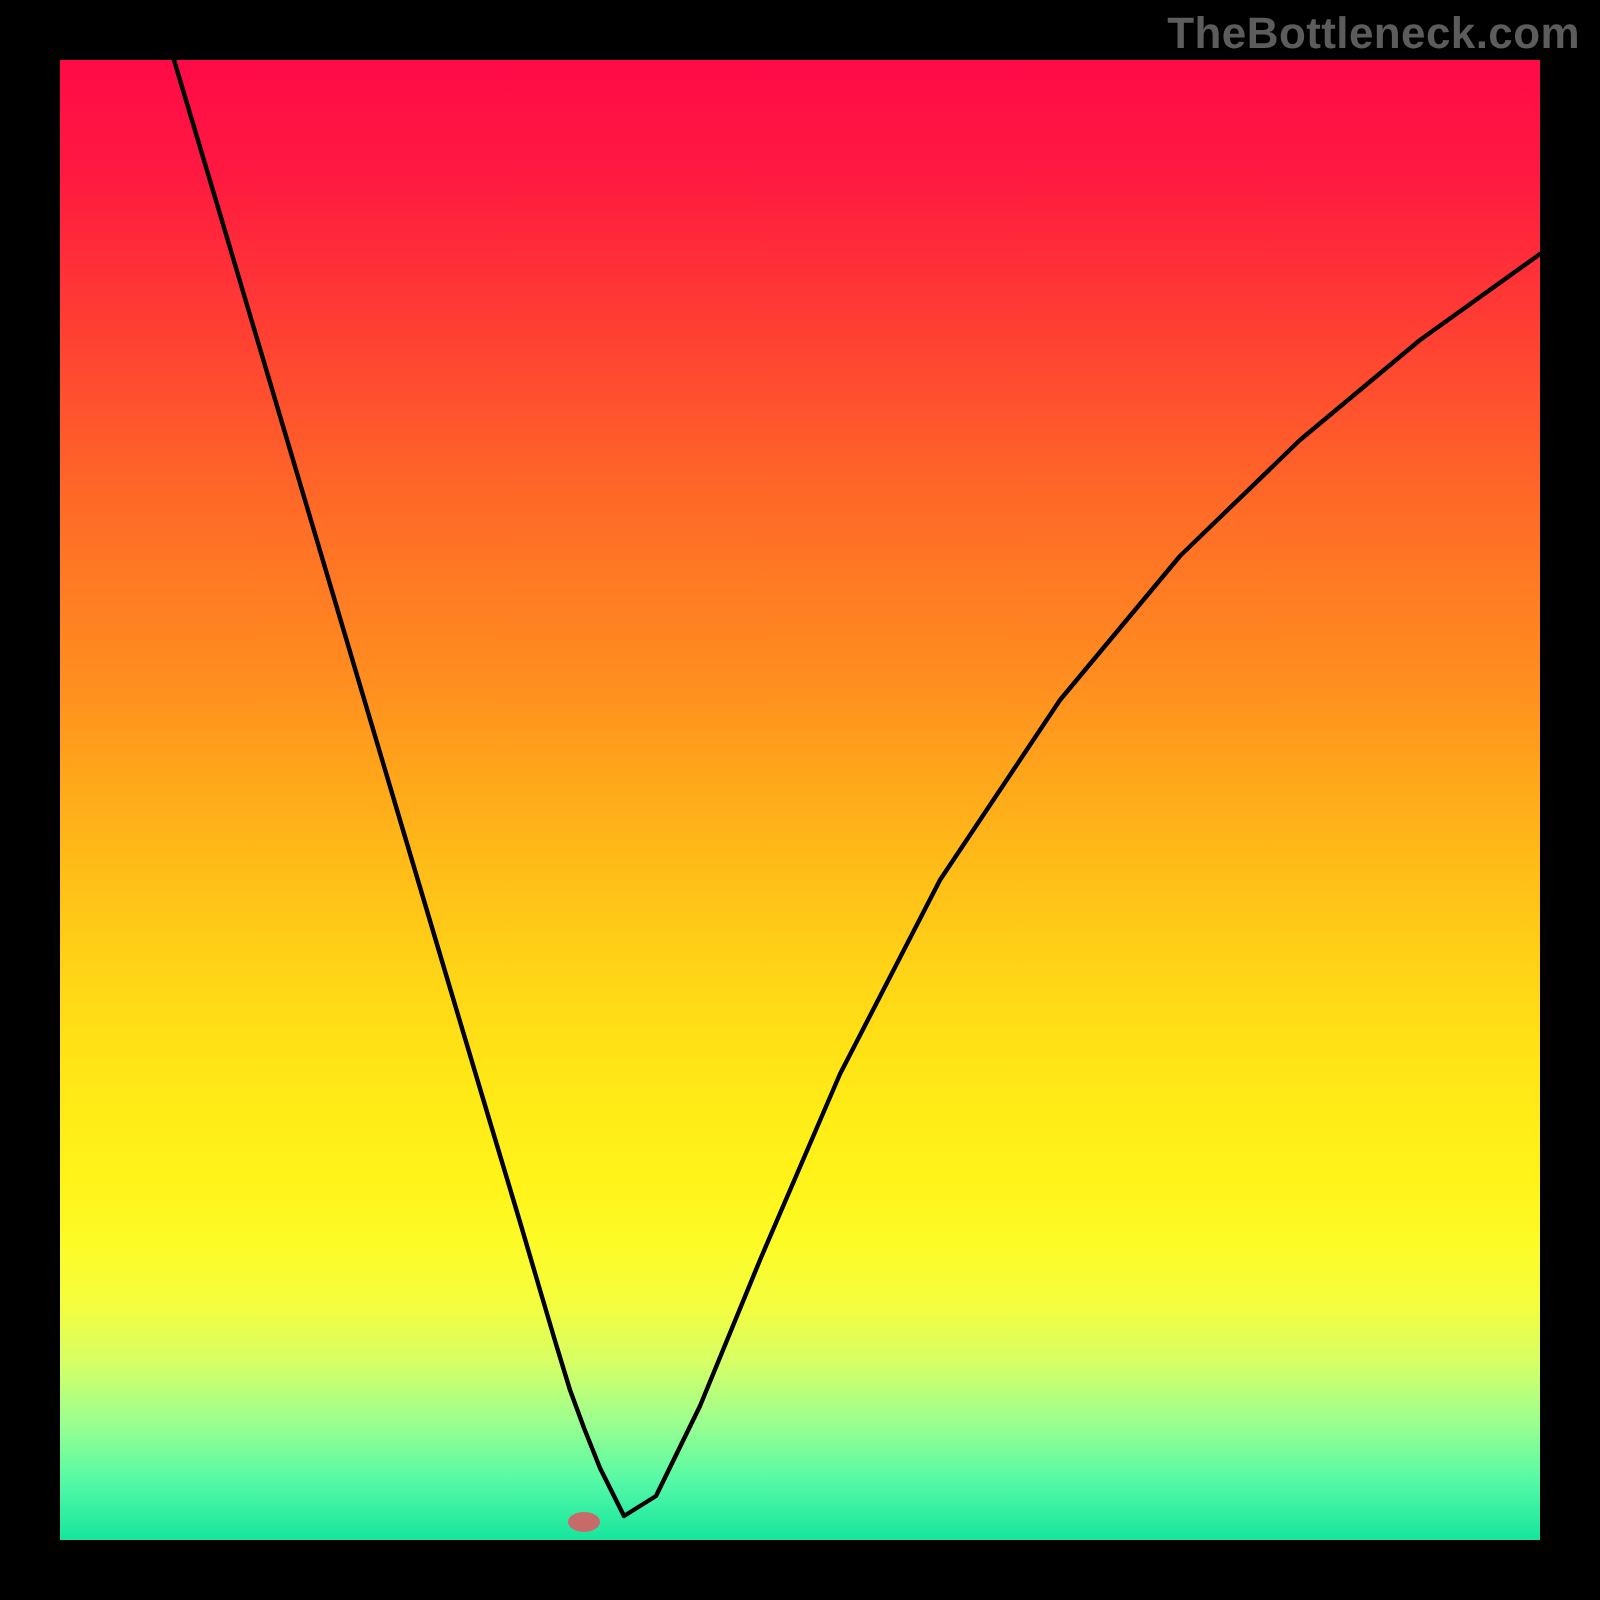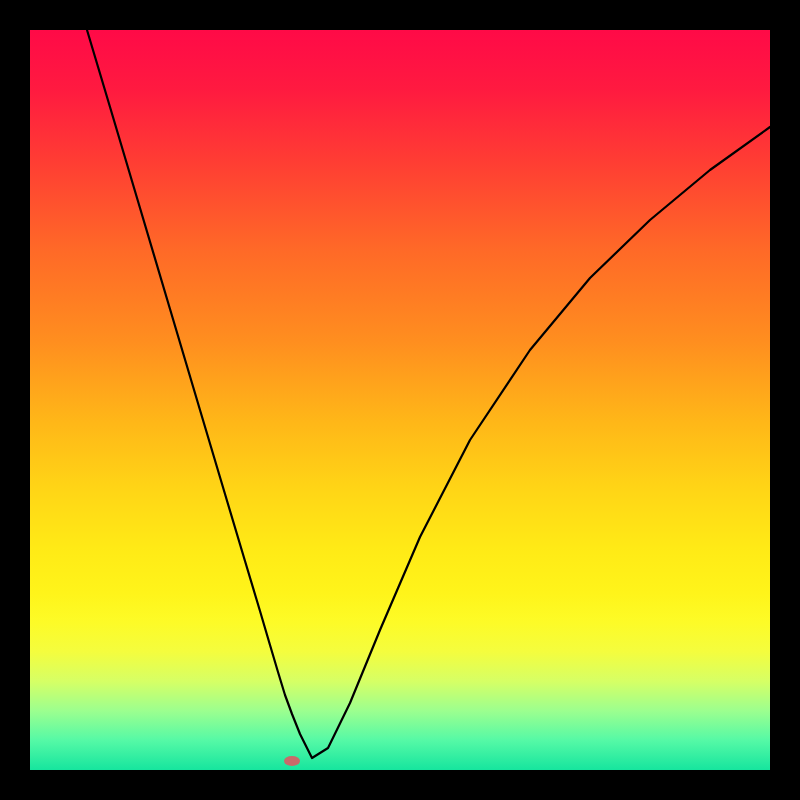--- a/index.html
+++ b/index.html
@@ -70,20 +70,21 @@
   }
   .marker {
     fill: #c96a6a;
     stroke: none;
   }
 </style>
 </head>
 <body>
 
 <div class="frame">
+  <div class="watermark">TheBottleneck.com</div>
 
   <div class="plot">
     <svg class="curve" viewBox="0 0 740 740" preserveAspectRatio="none">
       <path class="curve-path" d="M57,0 L80,77 L110,178 L140,279 L170,380 L195,464 L215,531 L230,581 L240,615 L248,642 L255,665 L262,684 L270,704 L282,728 L298,718 L320,673 L350,600 L390,507 L440,410 L500,320 L560,248 L620,190 L680,140 L740,97"></path>
       <ellipse class="marker" cx="262" cy="731" rx="8" ry="5" fill="#c96a6a"></ellipse>
     </svg>
   </div>
 </div>
 
 </body></html>

